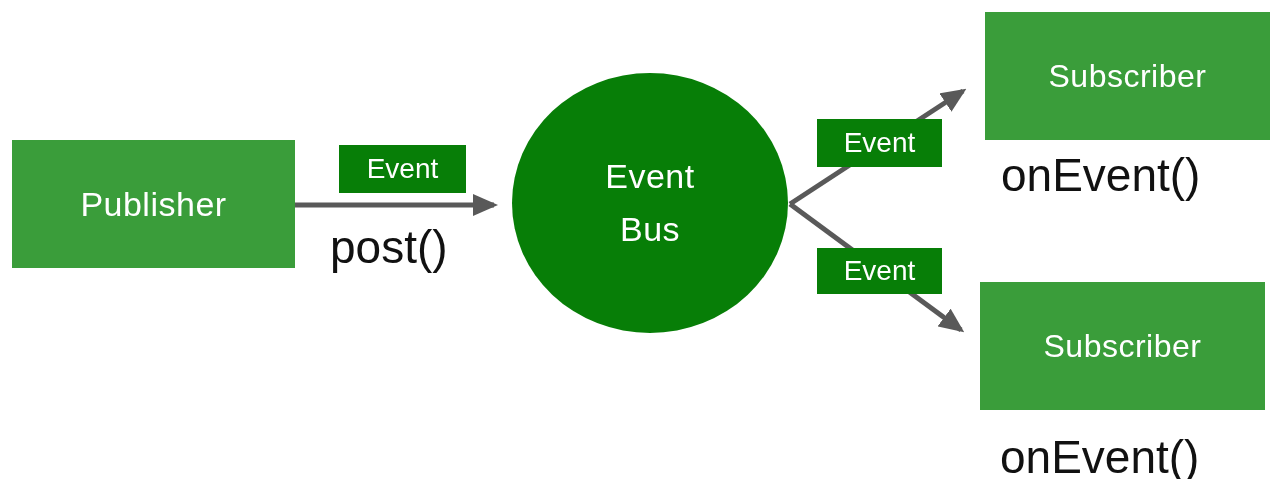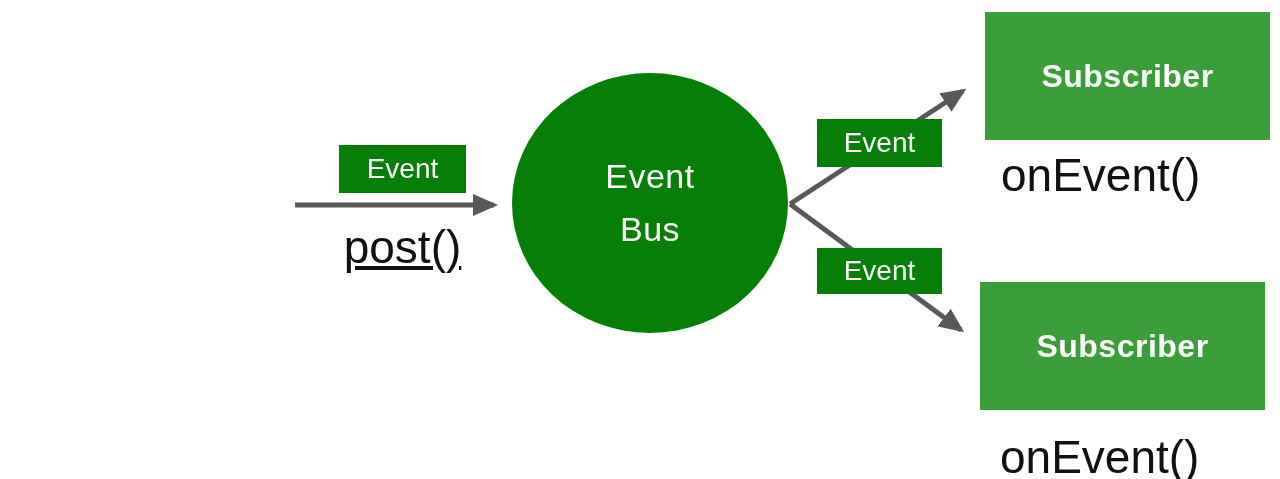--- a/index.html
+++ b/index.html
@@ -20,56 +20,59 @@
   }
   .arrow-layer{
     position:absolute;left:0;top:0;width:1280px;height:479px;
   }
   .node{
     position:absolute;display:flex;align-items:center;justify-content:center;
     color:var(--label-white);
   }
   .box{
     background:var(--node-green);
-    font-size:34px;font-weight:700;letter-spacing:0.5px;justify-content:center;
+    font-size:34px;font-weight:400;letter-spacing:0.5px;justify-content:center;
   }
   .badge{
     background:var(--bus-green);
     font-size:28px;font-weight:400;
   }
   .circle{
     background:var(--bus-green);
     border-radius:50%;
     flex-direction:column;
     font-size:34px;line-height:53px;letter-spacing:0.5px;
     text-align:center;
   }
   .method{
     position:absolute;color:var(--method-black);
     font-size:46px;font-weight:400;
     white-space:nowrap;
   }
-  .method.centered{text-align:center;text-decoration:underline;}
+  .method.centered{text-align:left;}
 </style>
 </head>
 <body>
 
 <div class="canvas">
 
   <svg class="arrow-layer" viewBox="0 0 1280 479" width="1280" height="479">
     <defs>
       <marker id="arrowhead" markerWidth="5" markerHeight="4.4" refX="4.2" refY="2.2" orient="auto" markerUnits="strokeWidth">
         <path d="M0,0 L5,2.2 L0,4.4 Z" fill="#595959"></path>
       </marker>
     </defs>
     <line x1="295" y1="205" x2="494" y2="205" stroke="#595959" stroke-width="5" marker-end="url(#arrowhead)"></line>
     <line x1="790" y1="204" x2="963" y2="91" stroke="#595959" stroke-width="5" marker-end="url(#arrowhead)"></line>
     <line x1="790" y1="204" x2="961" y2="330" stroke="#595959" stroke-width="5" marker-end="url(#arrowhead)"></line>
   </svg>
 
+  <div class="node box" style="left:12px;top:140px;width:283px;height:128px;">
+    <span>Publisher</span>
+  </div>
 
   <div class="node badge" style="left:339px;top:145px;width:127px;height:48px;">
     <span>Event</span>
   </div>
 
   <div class="method centered" style="left:330px;top:220px;width:145px;">post()</div>
 
   <div class="node circle" style="left:512px;top:73px;width:276px;height:260px;">
     <span>Event</span>
     <span>Bus</span>

